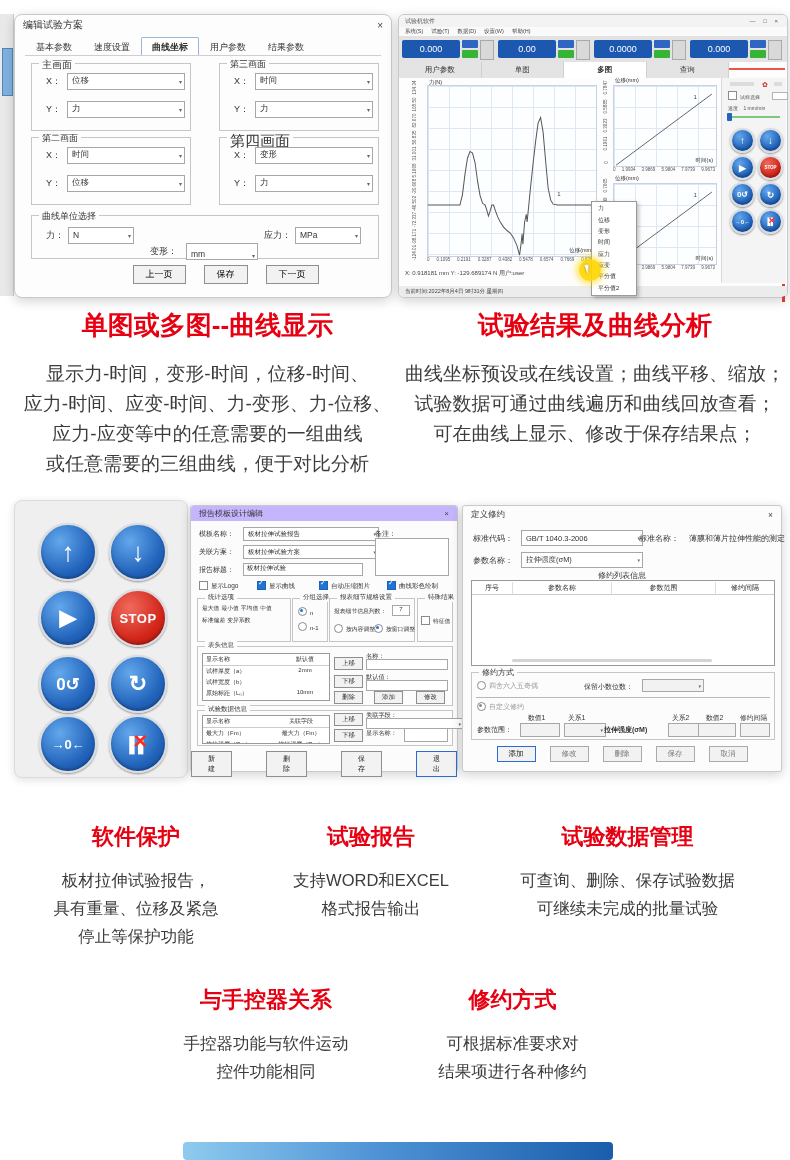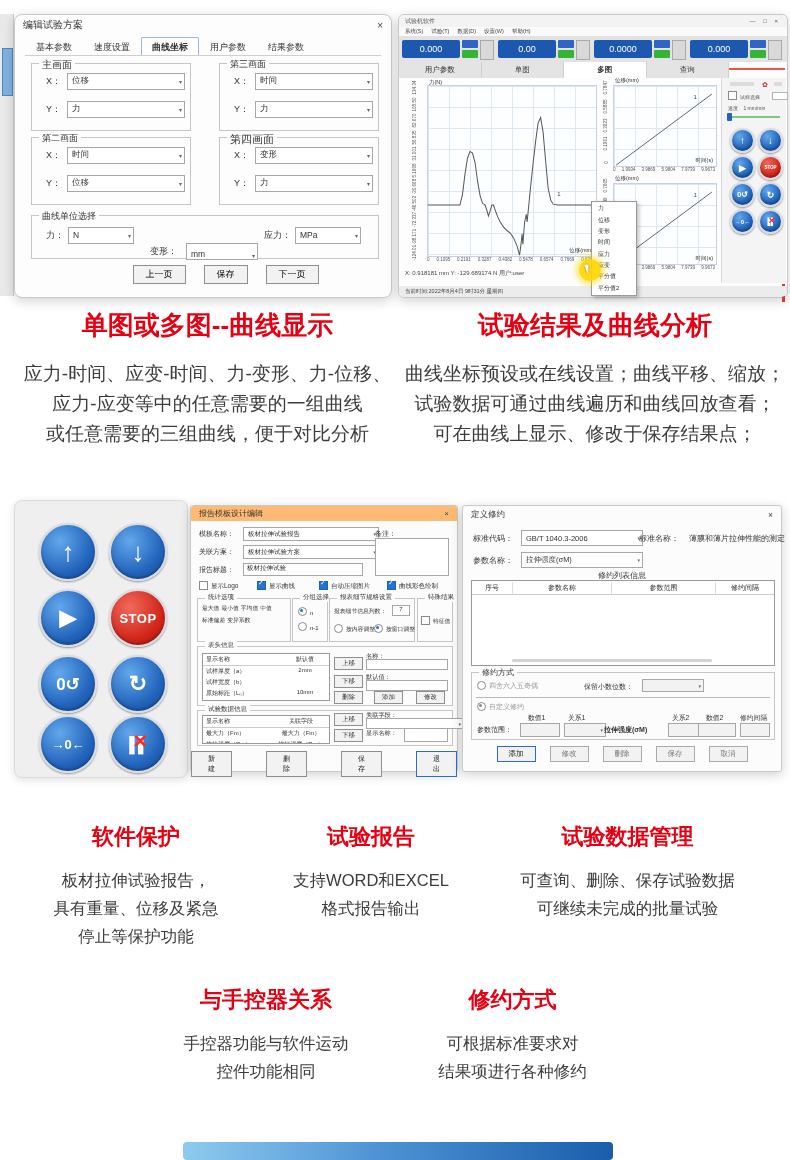--- a/index.html
+++ b/index.html
@@ -97,21 +97,21 @@
   
   .remote{left:14px;top:500px;width:172px;height:276px;background:#efefef;border:1px solid #dcdcdc;
           border-radius:8px;box-shadow:0 2px 8px rgba(0,0,0,.12);}
   .remote .rbtn{position:absolute;width:54px;height:54px;font-size:26px;}
   .remote .rbtn.red{font-size:13px;letter-spacing:.5px;}
   .glyph2{font-size:17px;}
   .extg{position:relative;font-size:15px;letter-spacing:-2px;}
   .extg .xx{color:#ff2a1e;font-size:24px;position:absolute;left:4px;top:-9px;letter-spacing:0;}
   
   .rep{left:190px;top:505px;width:266px;height:265px;background:#fcfcfc;border-radius:3px;font-size:7px;color:#333;}
-  .rep .winhead{font-size:8px;height:15px;background:#fdba74;border-radius:3px 3px 0 0;}
+  .rep .winhead{font-size:8px;height:15px;background:#c4b5fd;border-radius:3px 3px 0 0;}
   .rep .lbl{position:absolute;white-space:nowrap;}
   .rep .sel{height:12px;font-size:6.5px;}
   .rep .sel .caret{font-size:5px;}
   .rep .inp{position:absolute;height:11px;}
   .rep .sbtn{position:absolute;font-size:6.5px;padding:1px 7px;background:#f2f2f2;border:1px solid #8f8f8f;}
   .rep .fs{background:#fcfcfc;}
   .rep .lg{background:#fcfcfc;font-size:6.5px;}
   .chkrow{position:absolute;display:flex;align-items:center;white-space:nowrap;font-size:6.5px;}
   .rtab{position:absolute;background:#fff;border:1px solid #9a9a9a;overflow:hidden;}
   .rtab .thead{display:flex;border-bottom:1px solid #ccc;color:#333;}
@@ -208,21 +208,21 @@
       <div class="g-row" style="left:14px;top:38px;">
           <span>Y：</span>
         <div class="sel" style="margin-left:6px;">
             <span>位移</span>
             <span class="caret">▾</span>
           </div>
         </div>
     </div>
 
     <div class="fs" style="left:204px;top:122px;width:158px;height:66px;">
-      <span class="lg" style="font-size:11px;">第四画面</span>
+      <span class="lg" style="font-size:15px;">第四画面</span>
       <div class="g-row" style="left:14px;top:10px;">
           <span>X：</span>
         <div class="sel" style="margin-left:6px;">
             <span>变形</span>
             <span class="caret">▾</span>
           </div>
         </div>
       <div class="g-row" style="left:14px;top:38px;">
           <span>Y：</span>
         <div class="sel" style="margin-left:6px;">
@@ -455,20 +455,21 @@
     </div>
 
     <div class="statusb">
       <span>当前时间:2022年8月4日 9时31分 星期四</span>
     </div>
   </div>
 
   <div class="fblock ft" style="left:20px;top:308px;width:375px;">
     <span class="fh">单图或多图--曲线显示</span>
     <div>
+        <span class="fline">显示力-时间，变形-时间，位移-时间、</span>
         <span class="fline">应力-时间、应变-时间、力-变形、力-位移、</span>
         <span class="fline">应力-应变等中的任意需要的一组曲线</span>
         <span class="fline">或任意需要的三组曲线，便于对比分析</span>
       </div>
   </div>
   <div class="fblock ft" style="left:405px;top:308px;width:380px;">
     <span class="fh">试验结果及曲线分析</span>
     <div>
         <span class="fline">曲线坐标预设或在线设置；曲线平移、缩放；</span>
         <span class="fline">试验数据可通过曲线遍历和曲线回放查看；</span>

